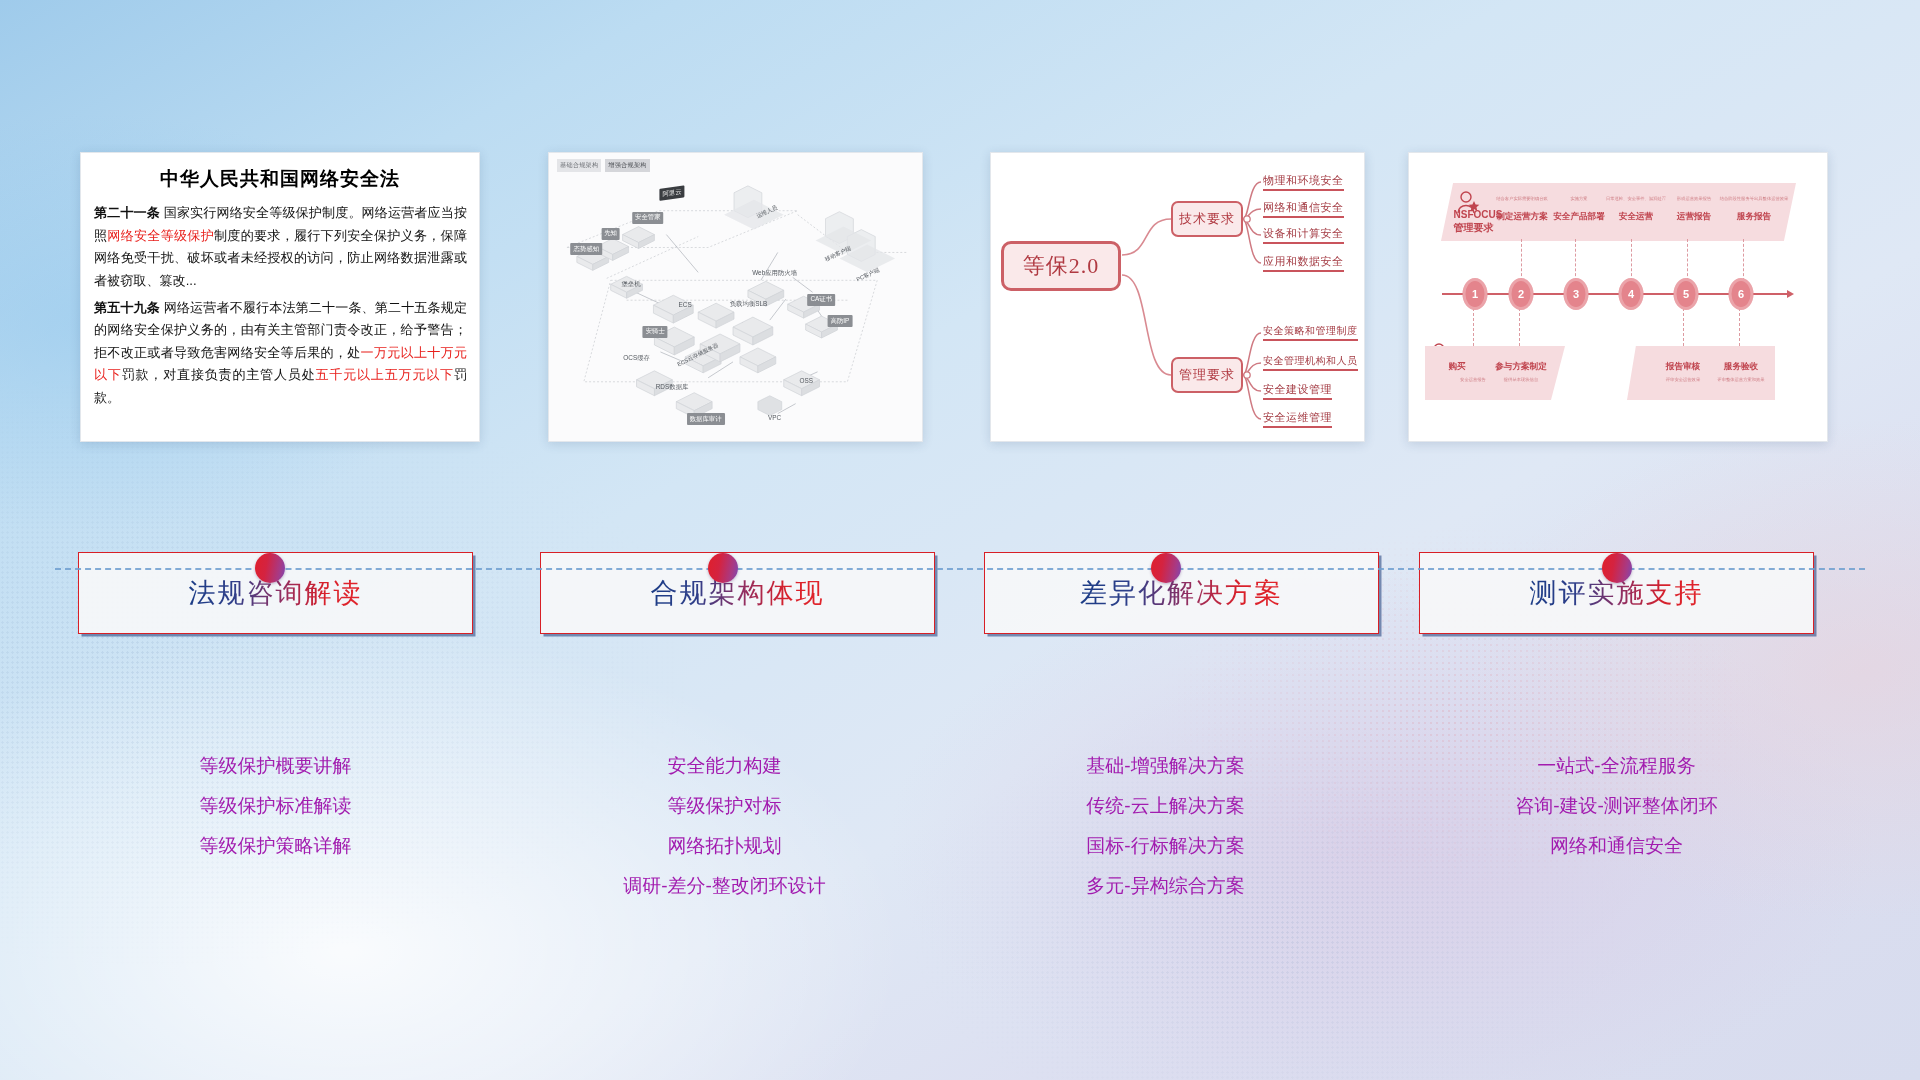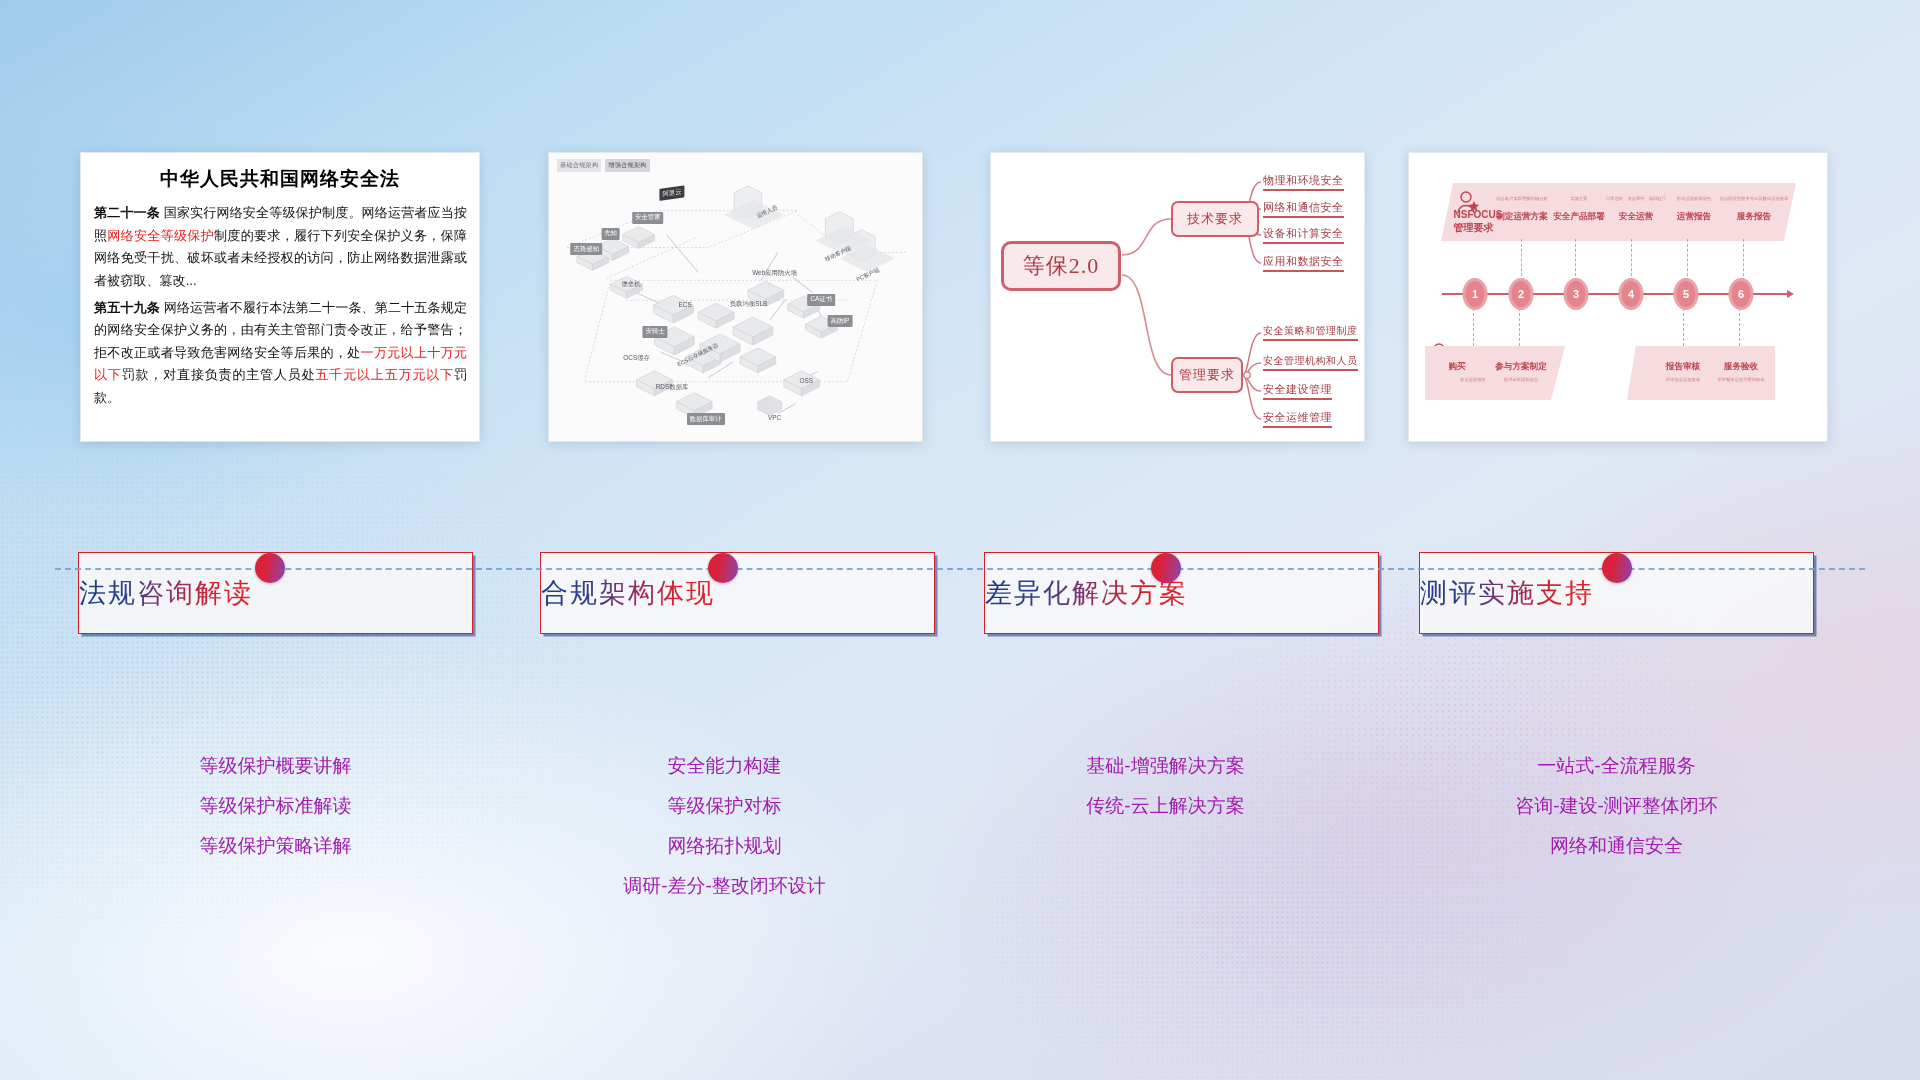--- a/index.html
+++ b/index.html
@@ -127,21 +127,21 @@
     border-left:7px solid #cf6068;
   }
   .tl-role { position:absolute; font-size:10px; color:#c0454f; font-weight:bold; text-align:left; white-space:nowrap; line-height:1.25; transform:translateX(-50%);margin-left:12px; }
 
   
   .titlebox {
     position:absolute;
     background:rgba(246,247,248,.92);
     border:1.6px solid #d81f26;
     box-shadow:3px 3px 0 -0.5px rgba(30,60,120,.55);
-    display:flex; align-items:center; justify-content:flex-start;
+    display:flex; align-items:center; justify-content:center;
   }
   .titlebox .tx {
     font-size:27px; letter-spacing:2px; font-weight:500;
     background:linear-gradient(90deg,#1b3c86 0%,#2f3f8a 26%,#8e2f63 52%,#d8202a 78%,#e2252c 100%);
     -webkit-background-clip:text; background-clip:text;
     -webkit-text-fill-color:transparent; color:transparent;
     white-space:nowrap;
   }
 
   
@@ -332,21 +332,21 @@
           <path d="M252 222 C 258 222, 258 210, 270 210"></path>
           <path d="M252 222 C 258 222, 258 238, 270 238"></path>
           <path d="M252 222 C 258 222, 258 266, 270 266"></path>
         </g>
         <circle cx="256" cy="66" r="3.2" fill="#fff" stroke="#cf7a82" stroke-width="1.3"></circle>
         <circle cx="256" cy="222" r="3.2" fill="#fff" stroke="#cf7a82" stroke-width="1.3"></circle>
       </svg>
 
       <div class="mm-node mm-root" style="left:10px; top:88px; width:120px; height:50px;">等保2.0</div>
 
-      <div class="mm-node mm-branch" style="left:180px; top:48px; width:88px; height:36px;">技术要求</div>
+      <div class="mm-node mm-branch" style="left:180px; top:48px; width:72px; height:36px;">技术要求</div>
       <div class="mm-node mm-branch" style="left:180px; top:204px; width:72px; height:36px;">管理要求</div>
 
       <div class="mm-leaf" style="left:272px; top:20px;">物理和环境安全</div>
       <div class="mm-leaf" style="left:272px; top:47px;">网络和通信安全</div>
       <div class="mm-leaf" style="left:272px; top:73px;">设备和计算安全</div>
       <div class="mm-leaf" style="left:272px; top:101px;">应用和数据安全</div>
 
       <div class="mm-leaf" style="left:272px; top:171px; font-size:10px;">安全策略和管理制度</div>
       <div class="mm-leaf" style="left:272px; top:201px; font-size:10px;">安全管理机构和人员</div>
       <div class="mm-leaf" style="left:272px; top:229px;">安全建设管理</div>
@@ -451,20 +451,22 @@
   <div class="blist" style="left:527px; width:395px; top:756px;">
     <div class="bi">安全能力构建</div>
     <div class="bi">等级保护对标</div>
     <div class="bi">网络拓扑规划</div>
     <div class="bi">调研-差分-整改闭环设计</div>
   </div>
 
   <div class="blist" style="left:968px; width:395px; top:756px;">
     <div class="bi">基础-增强解决方案</div>
     <div class="bi">传统-云上解决方案</div>
+    <div class="bi">国标-行标解决方案</div>
+    <div class="bi">多元-异构综合方案</div>
   </div>
 
   <div class="blist" style="left:1419px; width:395px; top:756px;">
     <div class="bi">一站式-全流程服务</div>
     <div class="bi">咨询-建设-测评整体闭环</div>
     <div class="bi">网络和通信安全</div>
   </div>
 
 </div>
 

